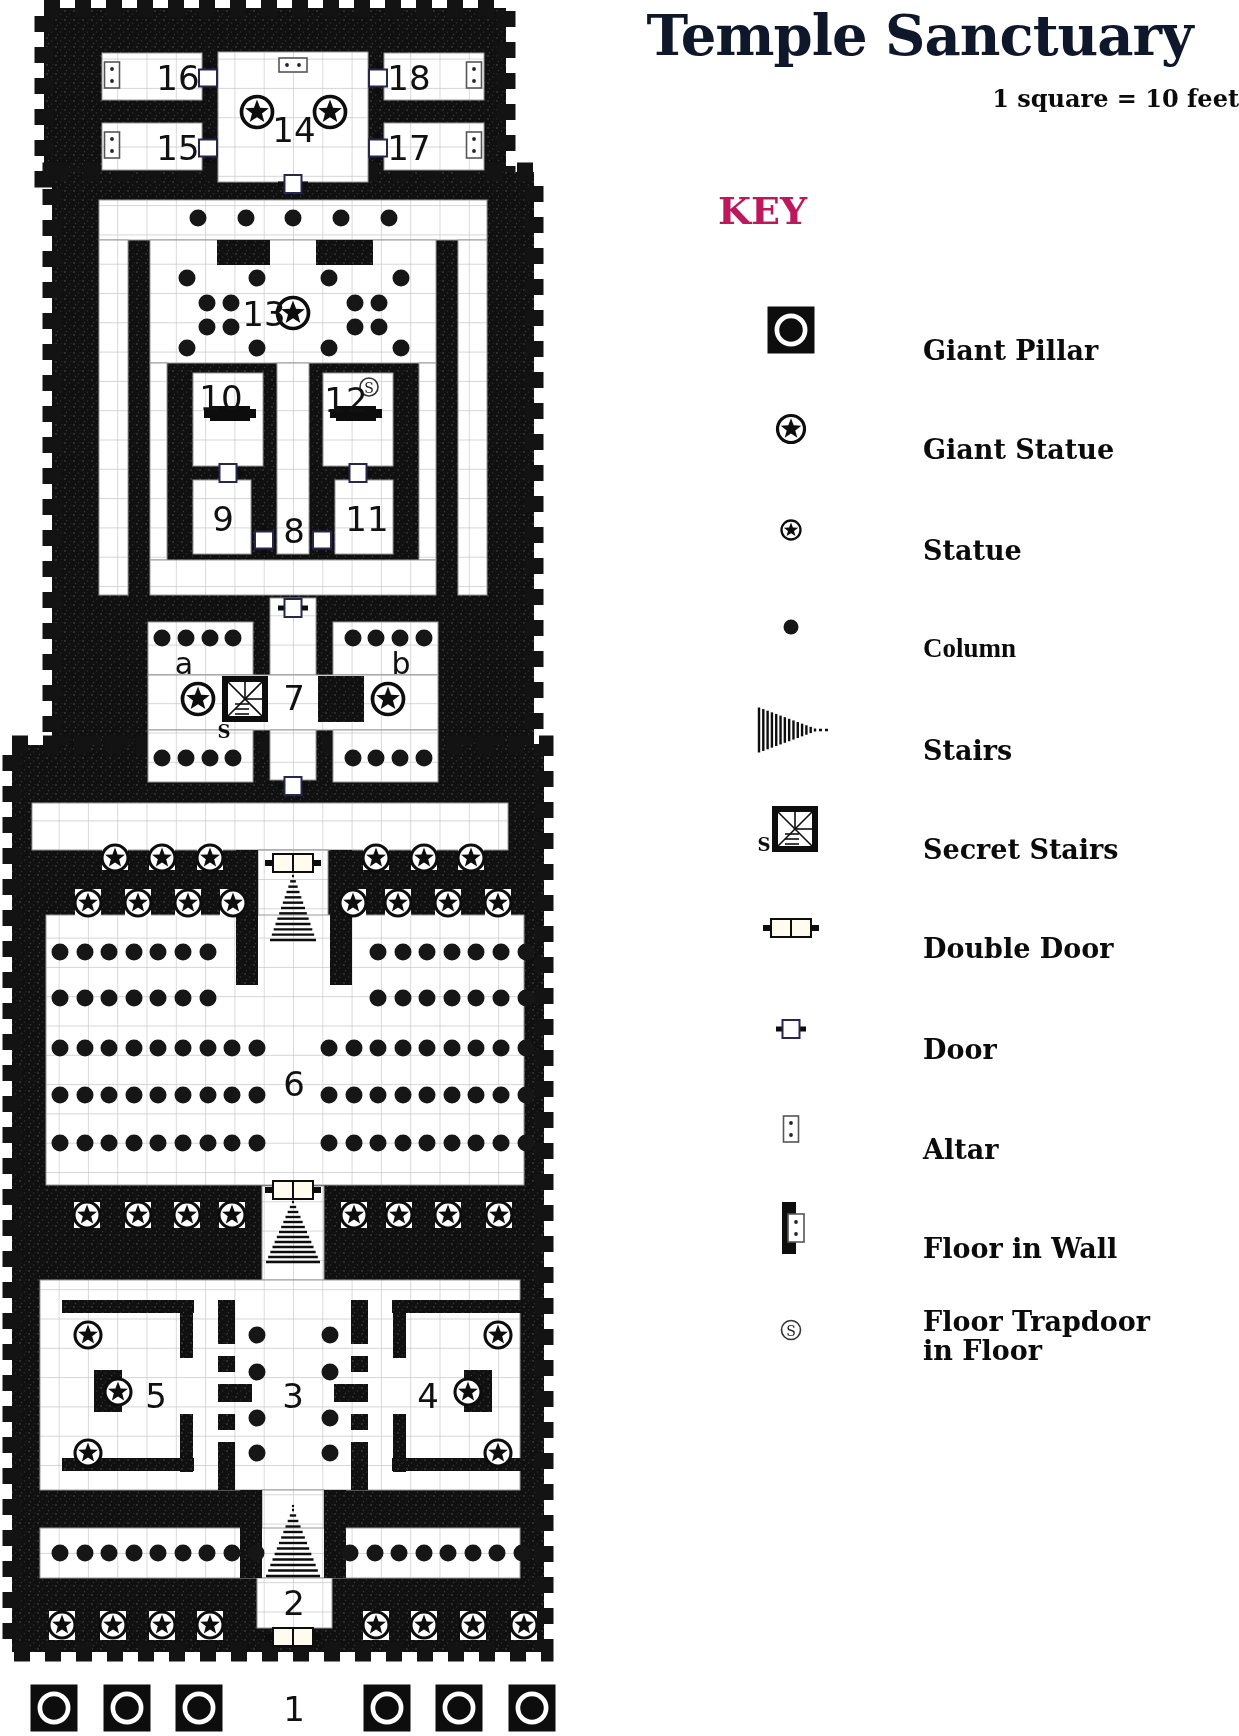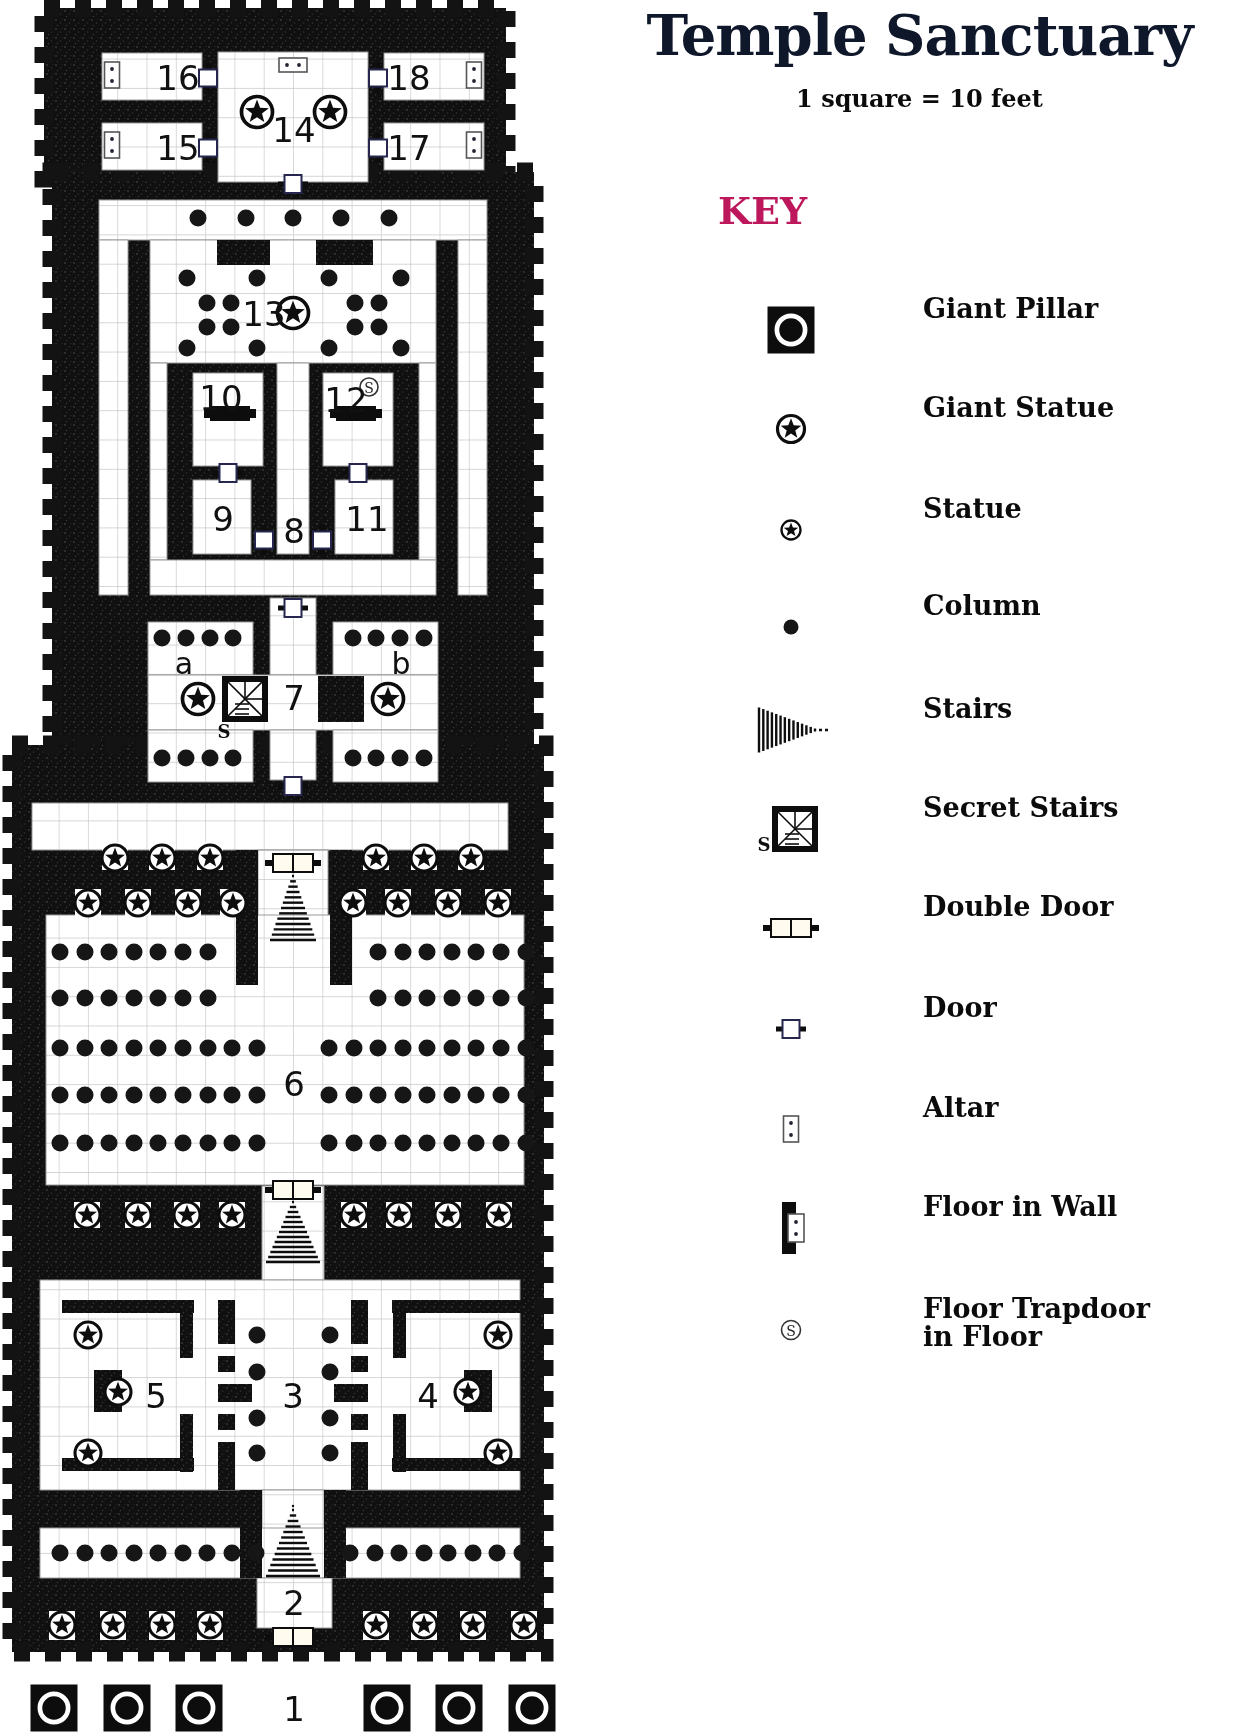--- a/index.html
+++ b/index.html
@@ -2,27 +2,27 @@
 <html><head>
 <meta charset="utf-8">
 <style>
   html,body{margin:0;padding:0;background:#fff;}
   body{width:1239px;height:1736px;position:relative;overflow:hidden;
        font-family:"DejaVu Serif",serif;}
   #map-wrap{position:absolute;left:0;top:0;width:600px;height:1736px;}
   #key-panel{position:absolute;left:600px;top:0;width:639px;height:1736px;}
   .title{position:absolute;top:2px;left:0;width:100%;text-align:center;
          font-size:56px;font-weight:bold;letter-spacing:-1px;color:#0f172a;white-space:nowrap;}
-  .subtitle{position:absolute;top:84px;left:0;width:100%;text-align:center;
+  .subtitle{position:absolute;top:84px;left:0;width:100%;text-align:right;
          font-size:24px;font-weight:bold;color:#0b0b0b;}
   .keyhead{position:absolute;left:118px;top:188px;font-size:38px;font-weight:bold;color:#be185d;}
   .key-row{position:absolute;left:0;width:100%;height:70px;}
   .key-icon{position:absolute;left:146px;top:0;width:90px;height:70px;}
   .key-label{position:absolute;left:323px;top:0;height:70px;display:flex;flex-direction:column;
-         justify-content:flex-start;font-size:27px;font-weight:bold;color:#0b0b0b;line-height:1.05;white-space:nowrap;}
+         justify-content:flex-end;font-size:27px;font-weight:bold;color:#0b0b0b;line-height:1.05;white-space:nowrap;}
 </style>
 </head>
 <body>
 
 <div id="map-wrap"><svg width="600" height="1736" viewBox="0 0 600 1736" xmlns="http://www.w3.org/2000/svg">
       <defs>
         <pattern id="grid" width="29.3" height="29.3" patternUnits="userSpaceOnUse">
           <rect width="29.3" height="29.3" fill="#ffffff"></rect>
           <path d="M 29.3 0 L 0 0 0 29.3" fill="none" stroke="#c7c7c7" stroke-width="1.3"></path>
         </pattern>
@@ -1163,21 +1163,21 @@
         <div class="key-icon" style="left: 146px;"><svg width="90" height="70" viewBox="-45 -35 90 70" xmlns="http://www.w3.org/2000/svg">
             <g>
               <circle cx="0" cy="0" r="9.5" fill="#fff" stroke="#0d0d0d" stroke-width="2.3"></circle>
               <path d="M0.0 -7.6L1.9 -2.6L7.2 -2.3L3.0 1.0L4.5 6.1L0.0 3.2L-4.5 6.1L-3.0 1.0L-7.2 -2.3L-1.9 -2.6Z" fill="#0d0d0d"></path>
             </g>
           </svg></div>
         <div class="key-label" style="left: 323px;">
           <div>Statue</div>
         </div>
       </div>
-      <div class="key-row" style="top: 592px;">
+      <div class="key-row" style="top: 592px; font-family: Liberation Serif, serif;">
         <div class="key-icon" style="left: 146px;"><svg width="90" height="70" viewBox="-45 -35 90 70" xmlns="http://www.w3.org/2000/svg">
             <g>
               <circle cx="0" cy="0" r="7.5" fill="#161616"></circle>
             </g>
           </svg></div>
         <div class="key-label" style="left: 323px;">
           <div>Column</div>
         </div>
       </div>
       <div class="key-row" style="top: 695px;">

